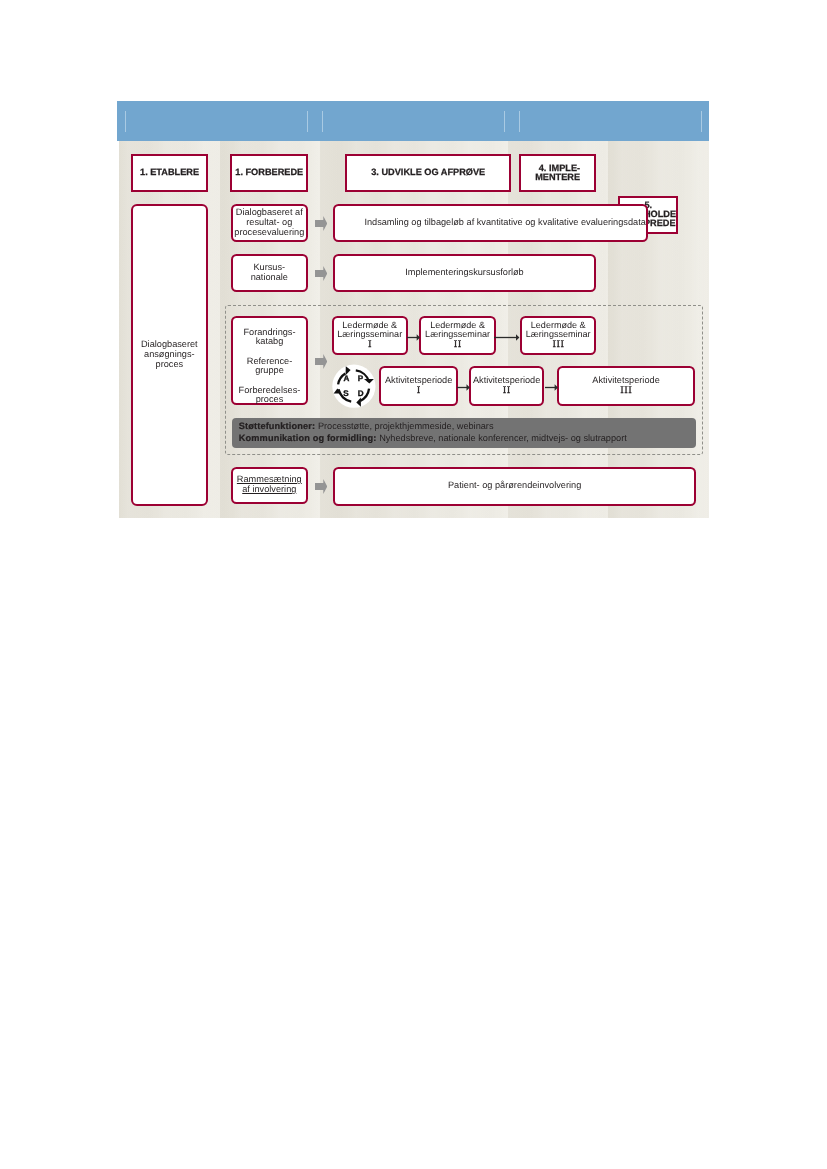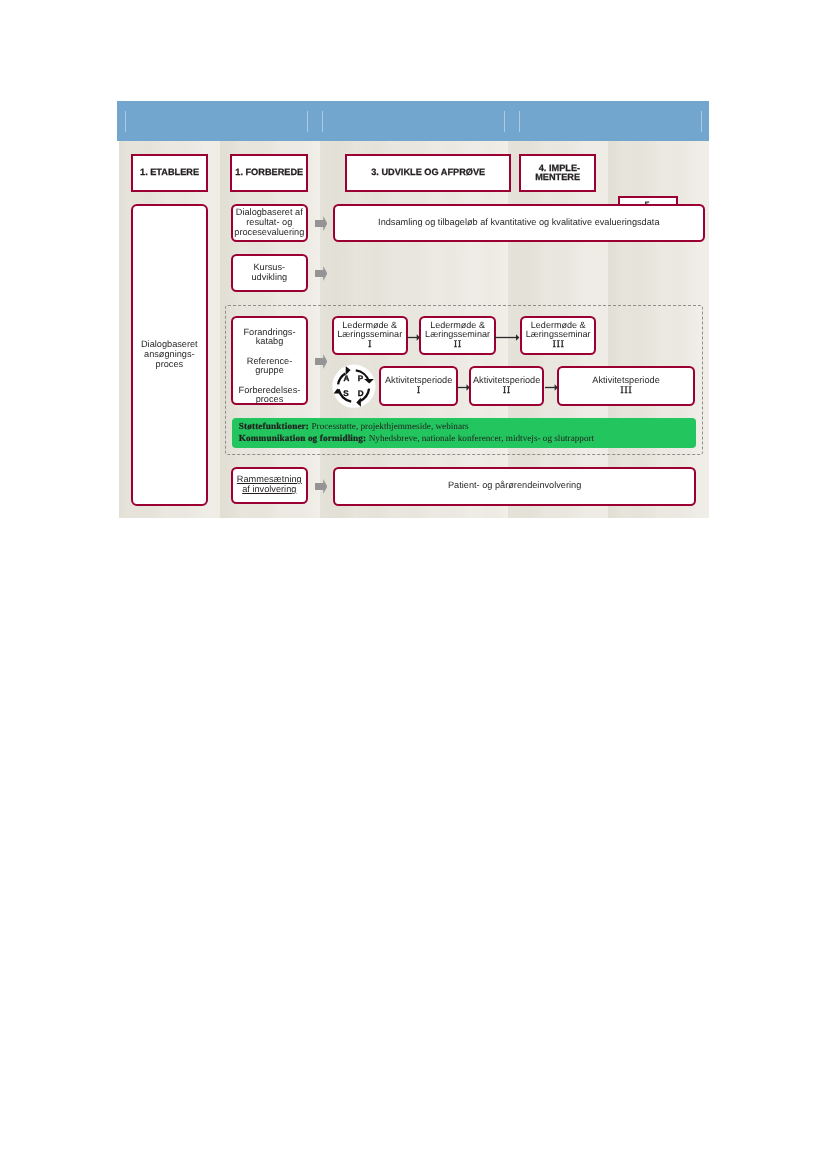--- a/index.html
+++ b/index.html
@@ -52,21 +52,21 @@
   .dashed{position:absolute;box-sizing:border-box;
           border:1px dashed #90908a;border-radius:3px;}
 
   
   .conn{position:absolute;}
 
   
   .pdsa{position:absolute;}
 
   
-  .support{position:absolute;background:#22c55e;border-radius:4px;box-sizing:border-box;font-family:Liberation Serif, serif;}
+  .support{position:absolute;background:#737373;border-radius:4px;box-sizing:border-box;}
   .support .line{font-size:9.2px;color:#231f20;white-space:nowrap;line-height:1;}
   .support .line b{font-weight:bold;letter-spacing:0.14px;-webkit-text-stroke:0.22px #231f20;}
   .support .line b:after{content:"\00a0";font-weight:normal;}
 </style>
 </head>
 <body>
 
 <div id="page">
  <div class="diagram">
 
@@ -113,31 +113,34 @@
       </div>
 
   <div class="rbox f86" style="left:114.0px;top:102.6px;width:76.6px;height:38.8px;">
     <span class="tx">Dialogbaseret af
 resultat- og
 procesevaluering</span>
       </div>
   <svg class="garrow" style="left:198.0px;top:114.9px;" width="12.3" height="15" viewBox="0 0 12.3 15">
     <path d="M0 3.95 H8.3 V0 L12.3 7.5 L8.3 15 V11.05 H0 Z" fill="#949494"></path>
       </svg>
-  <div class="rbox f86" style="left:215.8px;top:102.6px;width:372px;height:38.8px;">
+  <div class="rbox f86" style="left:215.8px;top:102.6px;width:315px;height:38.8px;justify-content:flex-end;">
     <span class="tx">Indsamling og tilbageløb af kvantitative og kvalitative evalueringsdata</span>
       </div>
 
   <div class="rbox f86" style="left:114.0px;top:152.5px;width:76.6px;height:38.8px;">
     <span class="tx">Kursus-
-udvikling</span>
+nationale</span>
       </div>
   <svg class="garrow" style="left:198.0px;top:165.2px;" width="12.3" height="15" viewBox="0 0 12.3 15">
     <path d="M0 3.95 H8.3 V0 L12.3 7.5 L8.3 15 V11.05 H0 Z" fill="#949494"></path>
       </svg>
+  <div class="rbox f86" style="left:215.8px;top:152.5px;width:263.4px;height:38.8px;">
+    <span class="tx">Implementeringskursusforløb</span>
+      </div>
 
   <div class="dashed" style="left:107.8px;top:203.6px;width:478.1px;height:150.3px;"></div>
 
   <div class="rbox f86" style="left:114.3px;top:215.3px;width:76.4px;height:89.0px;">
     <span class="tx nowrapwhite" style="line-height:1;margin-top:10px;"><span class="gp"><span>Forandrings-</span><br><span>katabg</span></span><span class="gp"><span>Reference-</span><br><span>gruppe</span></span><span class="gp last"><span>Forberedelses-</span><br><span>proces</span></span></span>
       </div>
   <svg class="garrow" style="left:198.0px;top:252.9px;" width="12.3" height="15" viewBox="0 0 12.3 15">
     <path d="M0 3.95 H8.3 V0 L12.3 7.5 L8.3 15 V11.05 H0 Z" fill="#949494"></path>
       </svg>
 

